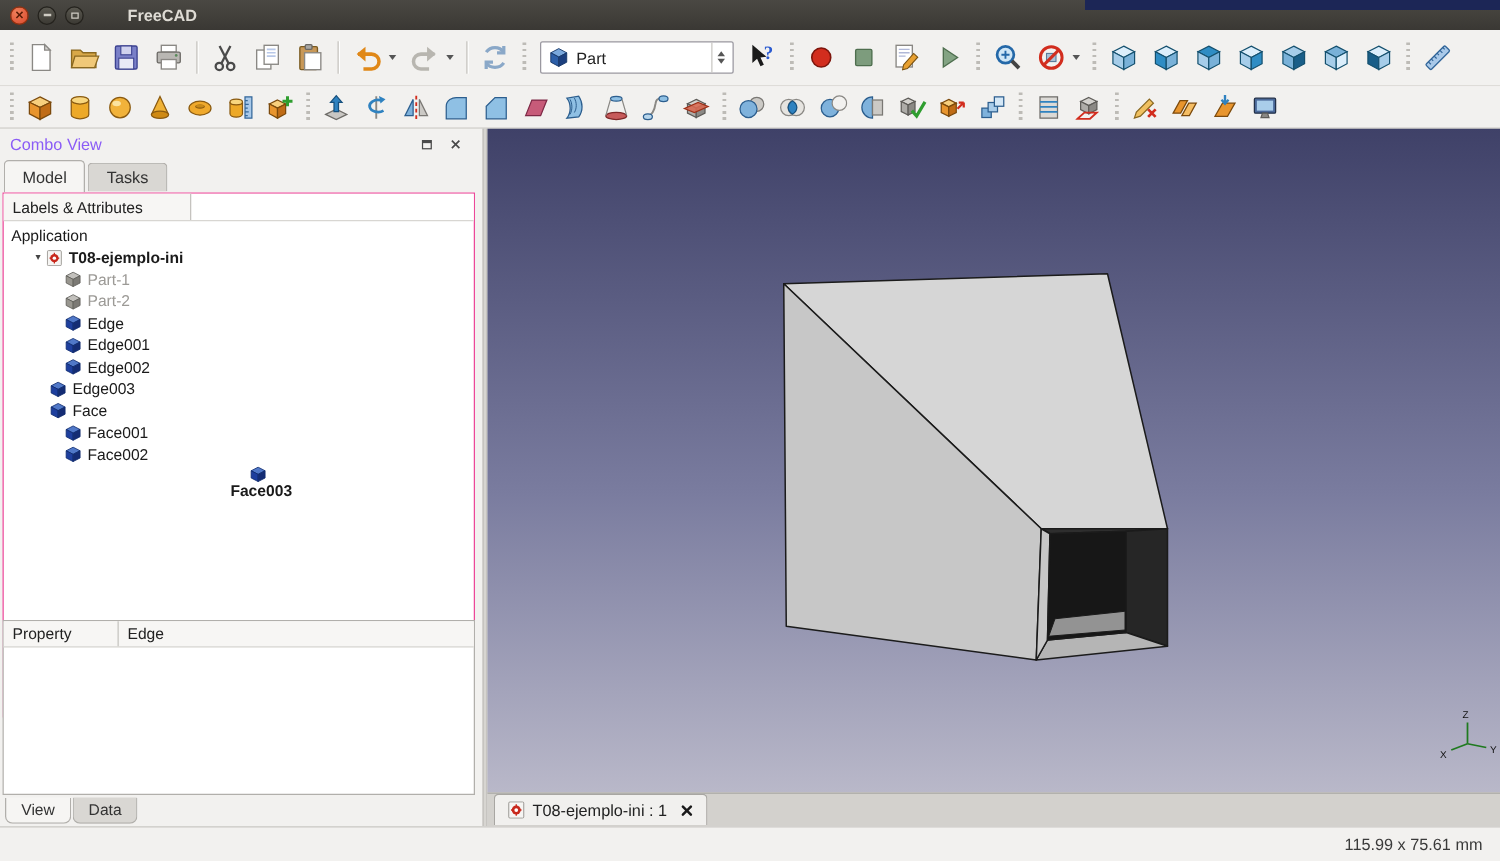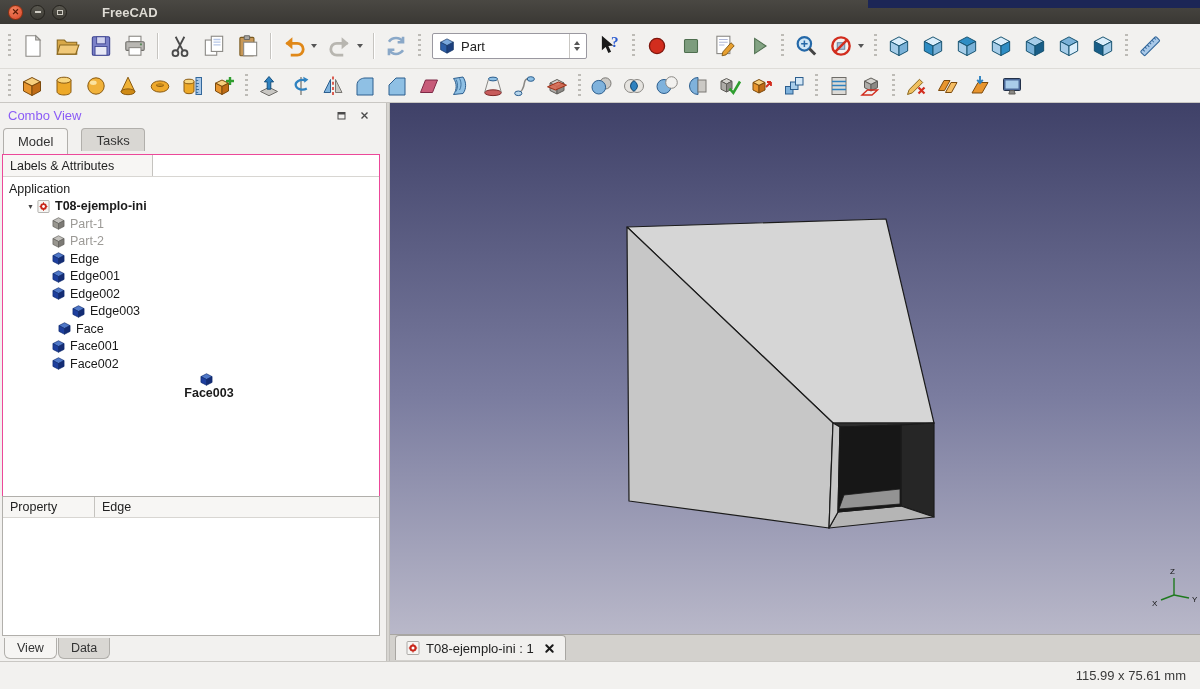--- a/index.html
+++ b/index.html
@@ -34,21 +34,21 @@
 .wb-text{flex:1;font-size:13px;color:#222;}
 .wb-spin{display:flex;flex-direction:column;align-items:center;justify-content:center;gap:2px;border-left:1px solid #c9c7c3;height:100%;padding:0 4px;}
 .spin-up{width:0;height:0;border-left:3.5px solid transparent;border-right:3.5px solid transparent;border-bottom:4.5px solid #555;}
 .spin-down{width:0;height:0;border-left:3.5px solid transparent;border-right:3.5px solid transparent;border-top:4.5px solid #555;}
 
 
 .combo-view{position:absolute;top:103px;left:0;width:386px;height:558px;background:#f2f1ef;}
 .cv-titlebar{position:absolute;top:0;left:0;right:6px;height:25px;display:flex;align-items:center;padding:0 8px;font-size:13px;color:#8b5cf6;}
 .cv-controls{margin-left:auto;display:flex;gap:8px;}
 .cv-ctrl{width:15px;height:15px;display:flex;align-items:center;justify-content:center;background:transparent;}
-.cv-tabs{position:absolute;top:25px;left:0;right:0;height:26px;display:flex;align-items:flex-start;padding-left:3px;gap:13px;}
+.cv-tabs{position:absolute;top:25px;left:0;right:0;height:26px;display:flex;align-items:center;padding-left:3px;gap:2px;}
 .cv-tab{height:23px;padding:0 14px;font-size:13px;color:#333;background:#d9d7d3;border:1px solid #b1afab;border-bottom:none;border-radius:4px 4px 0 0;display:flex;align-items:center;}
 .cv-tab.active{background:#f6f5f3;height:26px;}
 .tree-wrap{position:absolute;top:51px;left:2px;width:378px;height:420px;background:#fff;border:1px solid #ec4899;}
 .tree-header{height:22px;border-bottom:1px solid #d8d6d2;display:flex;background:#fff;}
 .tree-header-cell{width:150px;border-right:1px solid #c5c3bf;background:#f7f6f4;font-size:12.5px;color:#222;display:flex;align-items:center;padding:0 7px;}
 .tree-body{position:absolute;top:22px;bottom:0;left:0;right:0;overflow:hidden;padding-top:3px;}
 .tree-row{display:flex;align-items:center;height:17.5px;font-size:12.5px;color:#1a1a1a;}
 .tree-row .expander{width:13px;font-size:7px;color:#444;display:inline-flex;justify-content:center;flex:none;}
 .tree-icon{width:13px;height:13px;flex:none;margin-right:5px;}
 .tree-label.muted{color:#9c9a96;}
@@ -748,28 +748,28 @@
             </svg>
             <span class="tree-label">Edge001</span>
           </div>
           <div class="tree-row" style="padding-left: 36px;">
             <span class="expander"></span>
             <svg class="tree-icon">
               <use href="#tree-cube-blue"></use>
             </svg>
             <span class="tree-label">Edge002</span>
           </div>
-          <div class="tree-row" style="padding-left: 56px;">
+          <div class="tree-row" style="padding-left: 24px;">
             <span class="expander"></span>
             <svg class="tree-icon">
               <use href="#tree-cube-blue"></use>
             </svg>
             <span class="tree-label">Edge003</span>
           </div>
-          <div class="tree-row" style="padding-left: 42px;">
+          <div class="tree-row" style="padding-left: 24px;">
             <span class="expander"></span>
             <svg class="tree-icon">
               <use href="#tree-cube-blue"></use>
             </svg>
             <span class="tree-label">Face</span>
           </div>
           <div class="tree-row" style="padding-left: 36px;">
             <span class="expander"></span>
             <svg class="tree-icon">
               <use href="#tree-cube-blue"></use>

